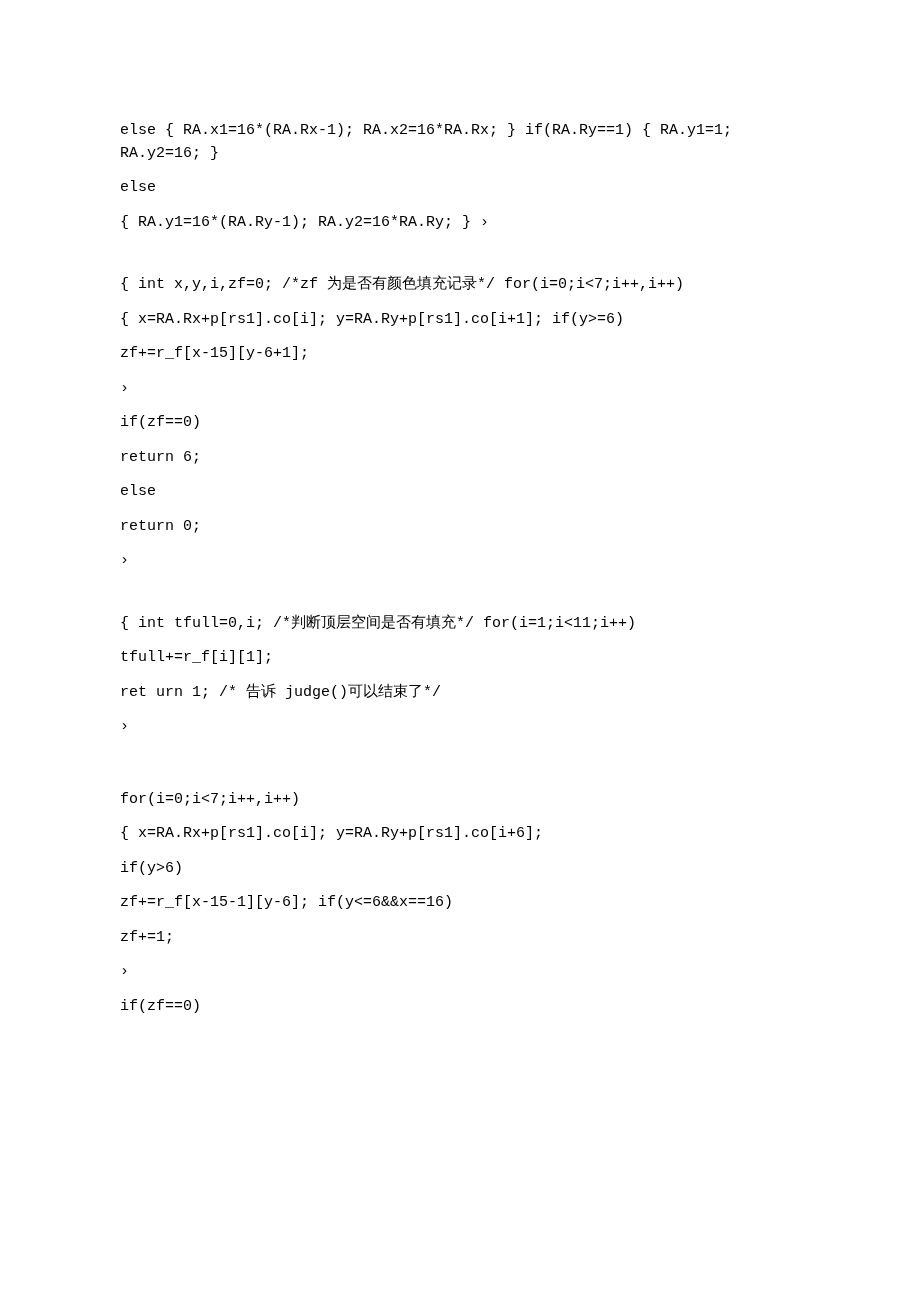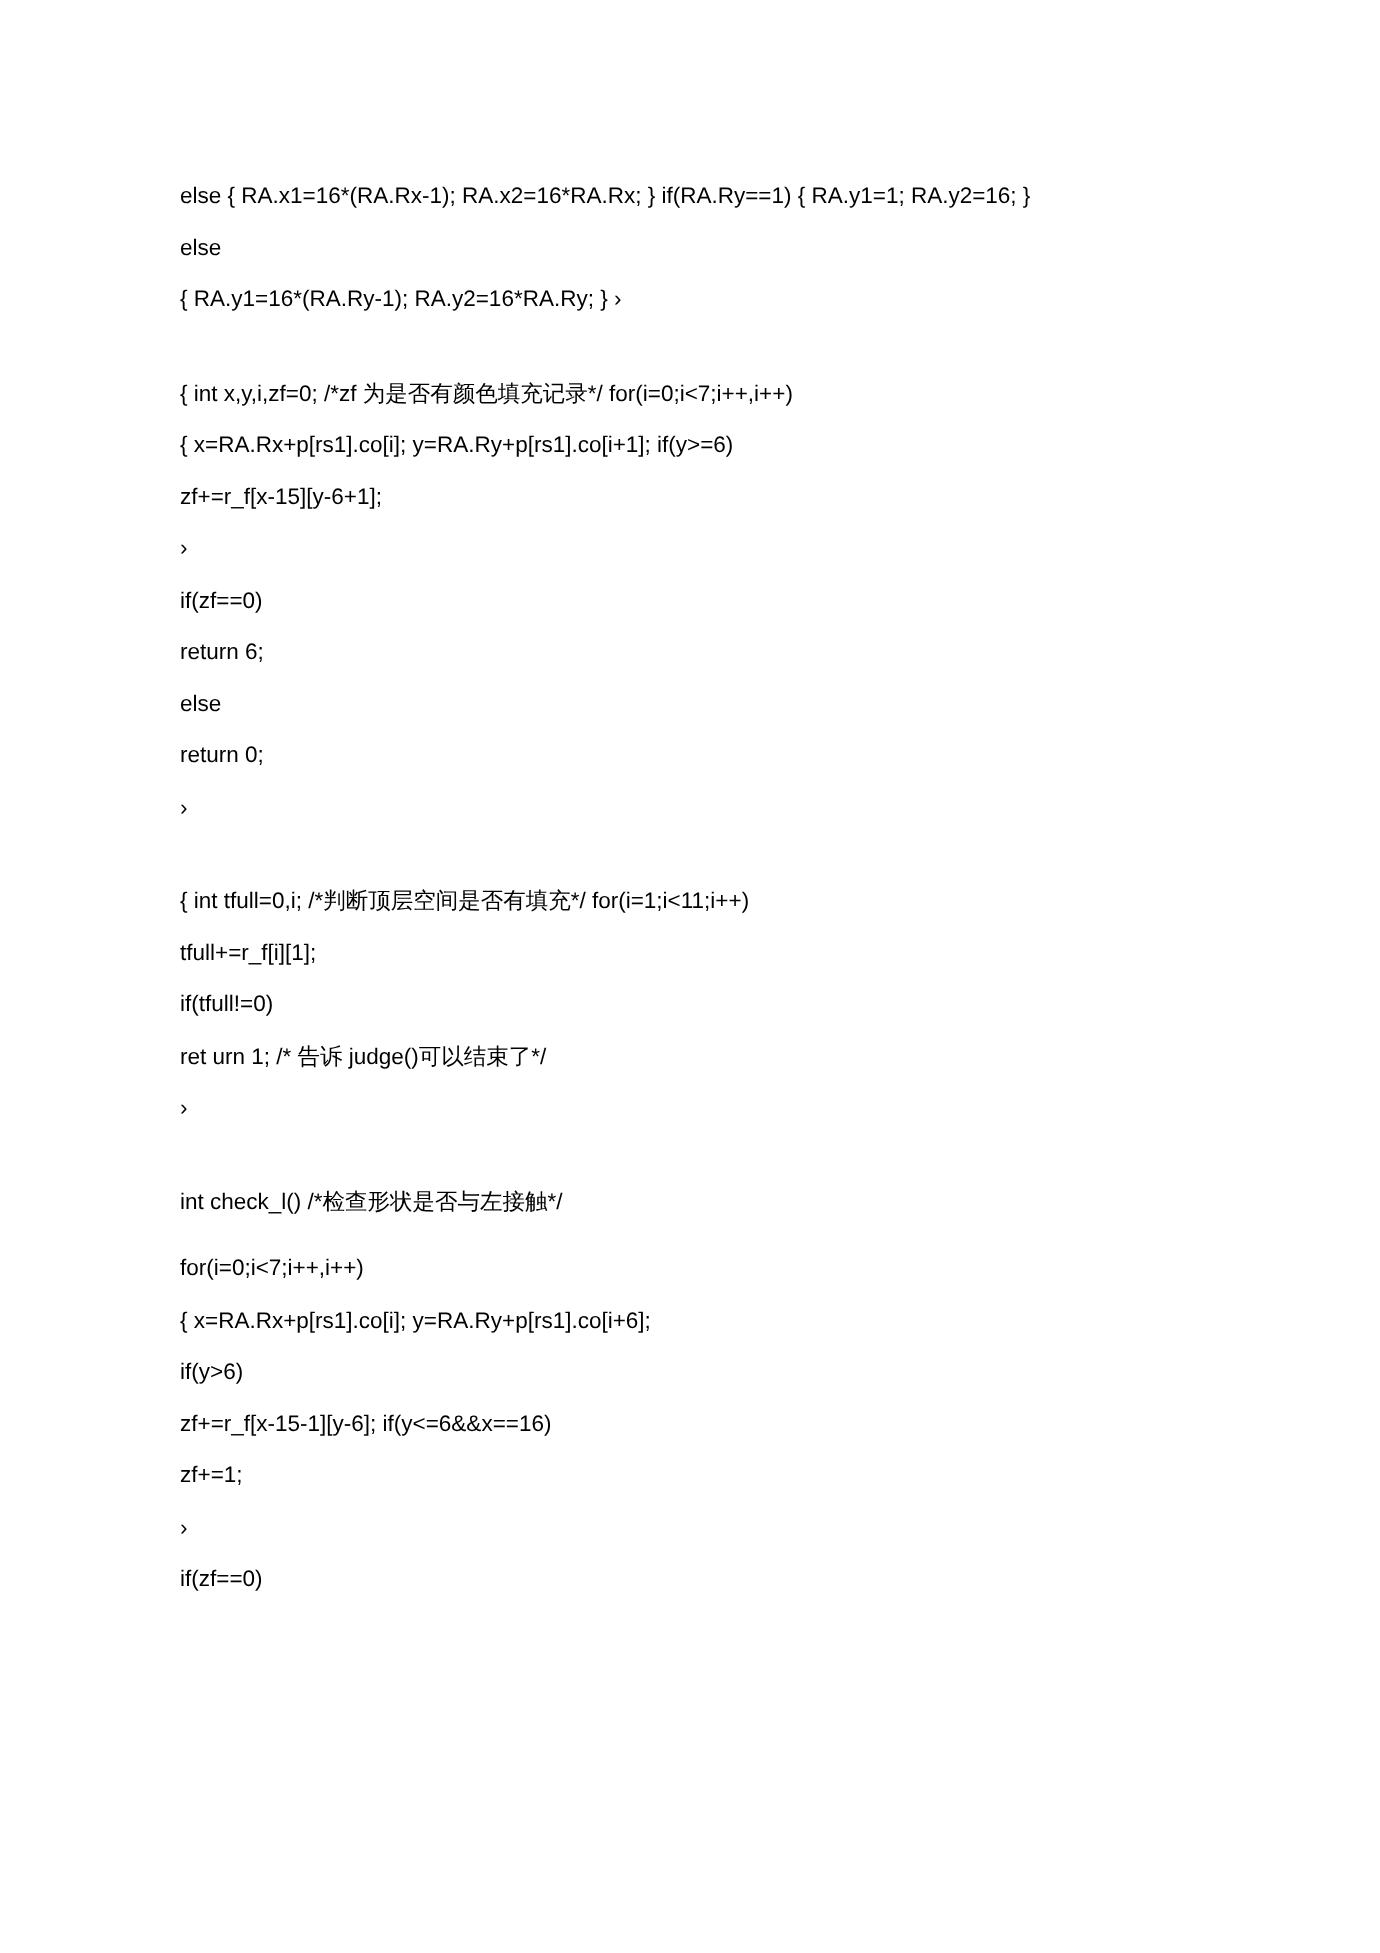--- a/index.html
+++ b/index.html
@@ -1,18 +1,19 @@
 <!DOCTYPE html>
 <html><head>
   <meta charset="utf-8">
   <style>
     * {
       margin: 0;
       padding: 0;
       box-sizing: border-box;
+      font-family: Liberation Mono, monospace;
     }
     body {
       background: #ffffff;
       font-family: "Segoe UI", Tahoma, Arial, sans-serif;
       padding: 120px 120px 100px 120px;
       width: 920px;
     }
     .line {
       font-size: 15px;
       line-height: 1.5;
@@ -41,25 +42,23 @@
     <div class="line">zf+=r_f[x-15][y-6+1];</div>
     <div class="line">›</div>
     <div class="line">if(zf==0)</div>
     <div class="line">return 6;</div>
     <div class="line">else</div>
     <div class="line">return 0;</div>
     <div class="line">›</div>
     <div class="gap"></div>
     <div class="line">{ int tfull=0,i; /*判断顶层空间是否有填充*/ for(i=1;i&lt;11;i++)</div>
     <div class="line">tfull+=r_f[i][1];</div>
-    <div class="line">if(tfull!=0)</div>
     <div class="line">ret urn 1; /* 告诉 judge()可以结束了*/</div>
     <div class="line">›</div>
     <div class="gap"></div>
-    <div class="line">int check_l() /*检查形状是否与左接触*/</div>
     <div class="small-gap"></div>
     <div class="line">for(i=0;i&lt;7;i++,i++)</div>
     <div class="line">{ x=RA.Rx+p[rs1].co[i]; y=RA.Ry+p[rs1].co[i+6];</div>
     <div class="line">if(y&gt;6)</div>
     <div class="line">zf+=r_f[x-15-1][y-6]; if(y&lt;=6&amp;&amp;x==16)</div>
     <div class="line">zf+=1;</div>
     <div class="line">›</div>
     <div class="line">if(zf==0)</div>
   </div>
 

